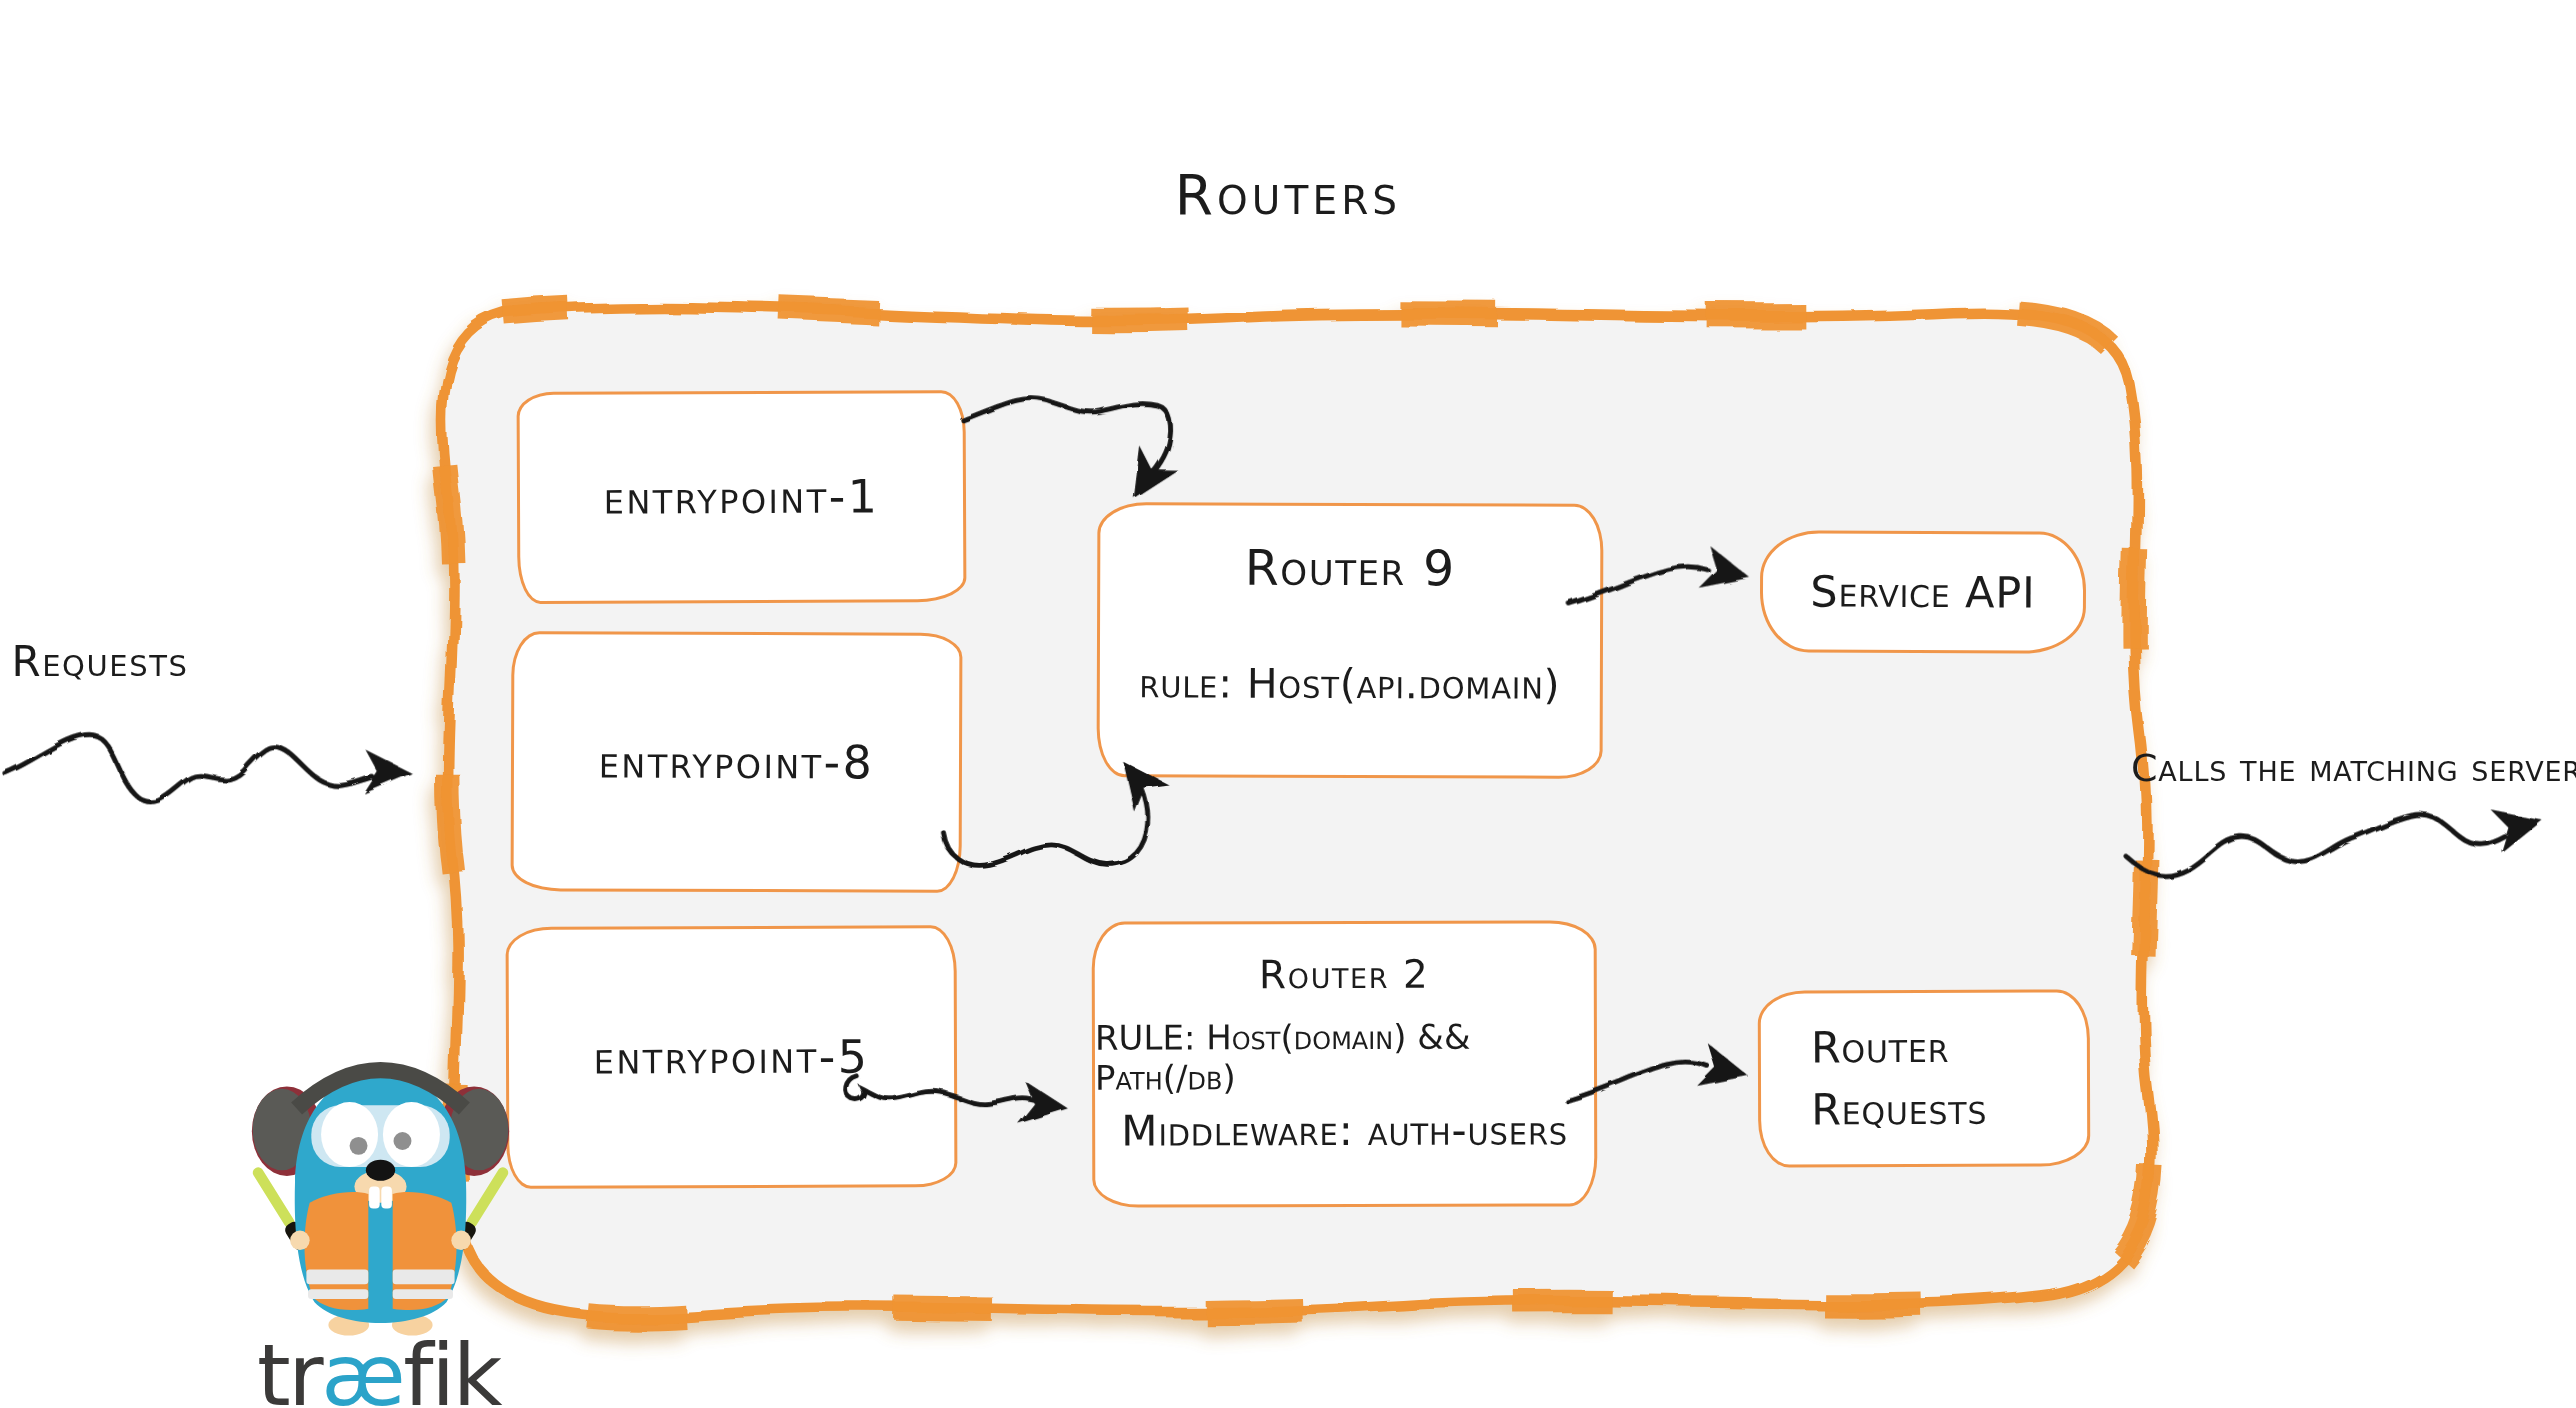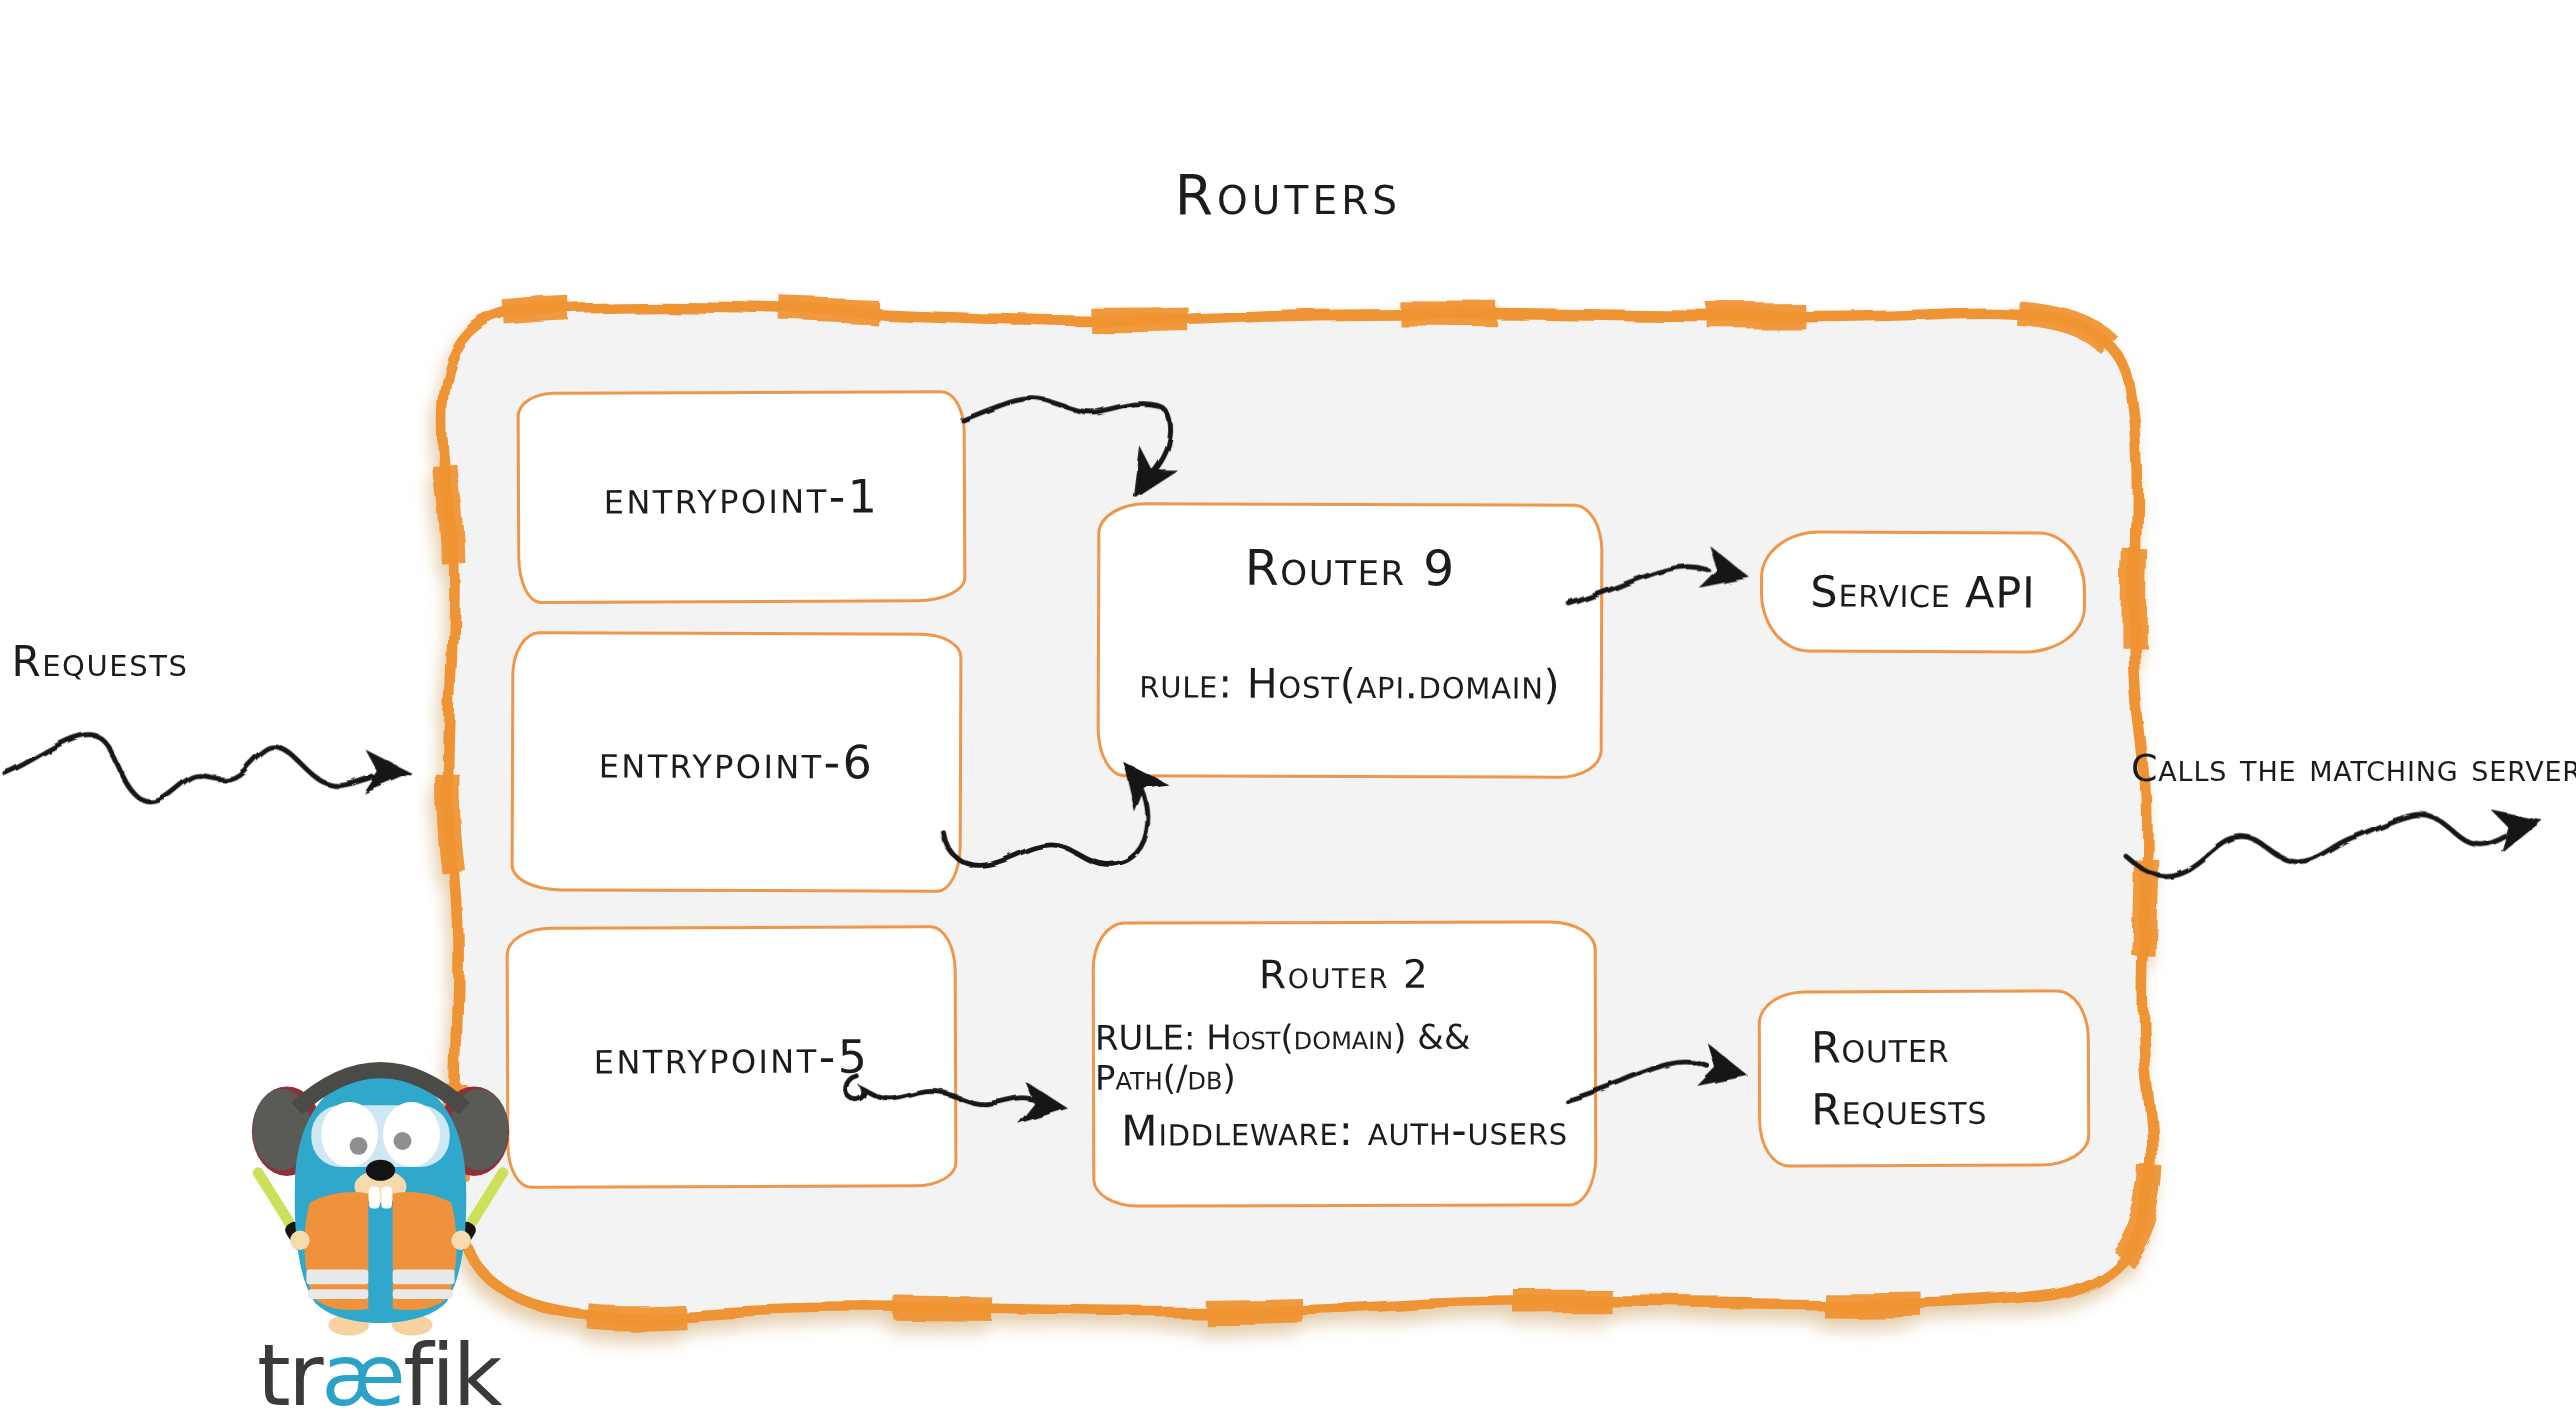--- a/index.html
+++ b/index.html
@@ -80,21 +80,21 @@
   </svg>
 
   <div id="title" class="sc">Routers</div>
   <div id="requests" class="sc">Requests</div>
   <div id="calls" class="sc">Calls the matching server</div>
 
   <div id="ep1" class="hbox">
     <span class="eplabel sc">entrypoint-1</span>
   </div>
   <div id="ep2" class="hbox">
-    <span class="eplabel sc">entrypoint-6</span>
+    <span class="eplabel sc">entrypoint-8</span>
   </div>
   <div id="ep3" class="hbox">
     <span class="eplabel sc">entrypoint-5</span>
   </div>
 
   <div id="r1" class="hbox">
     <span class="rtitle sc">Router 9</span>
     <span class="rule sc">rule: Host(api.domain)</span>
   </div>
   <div id="r2" class="hbox">

